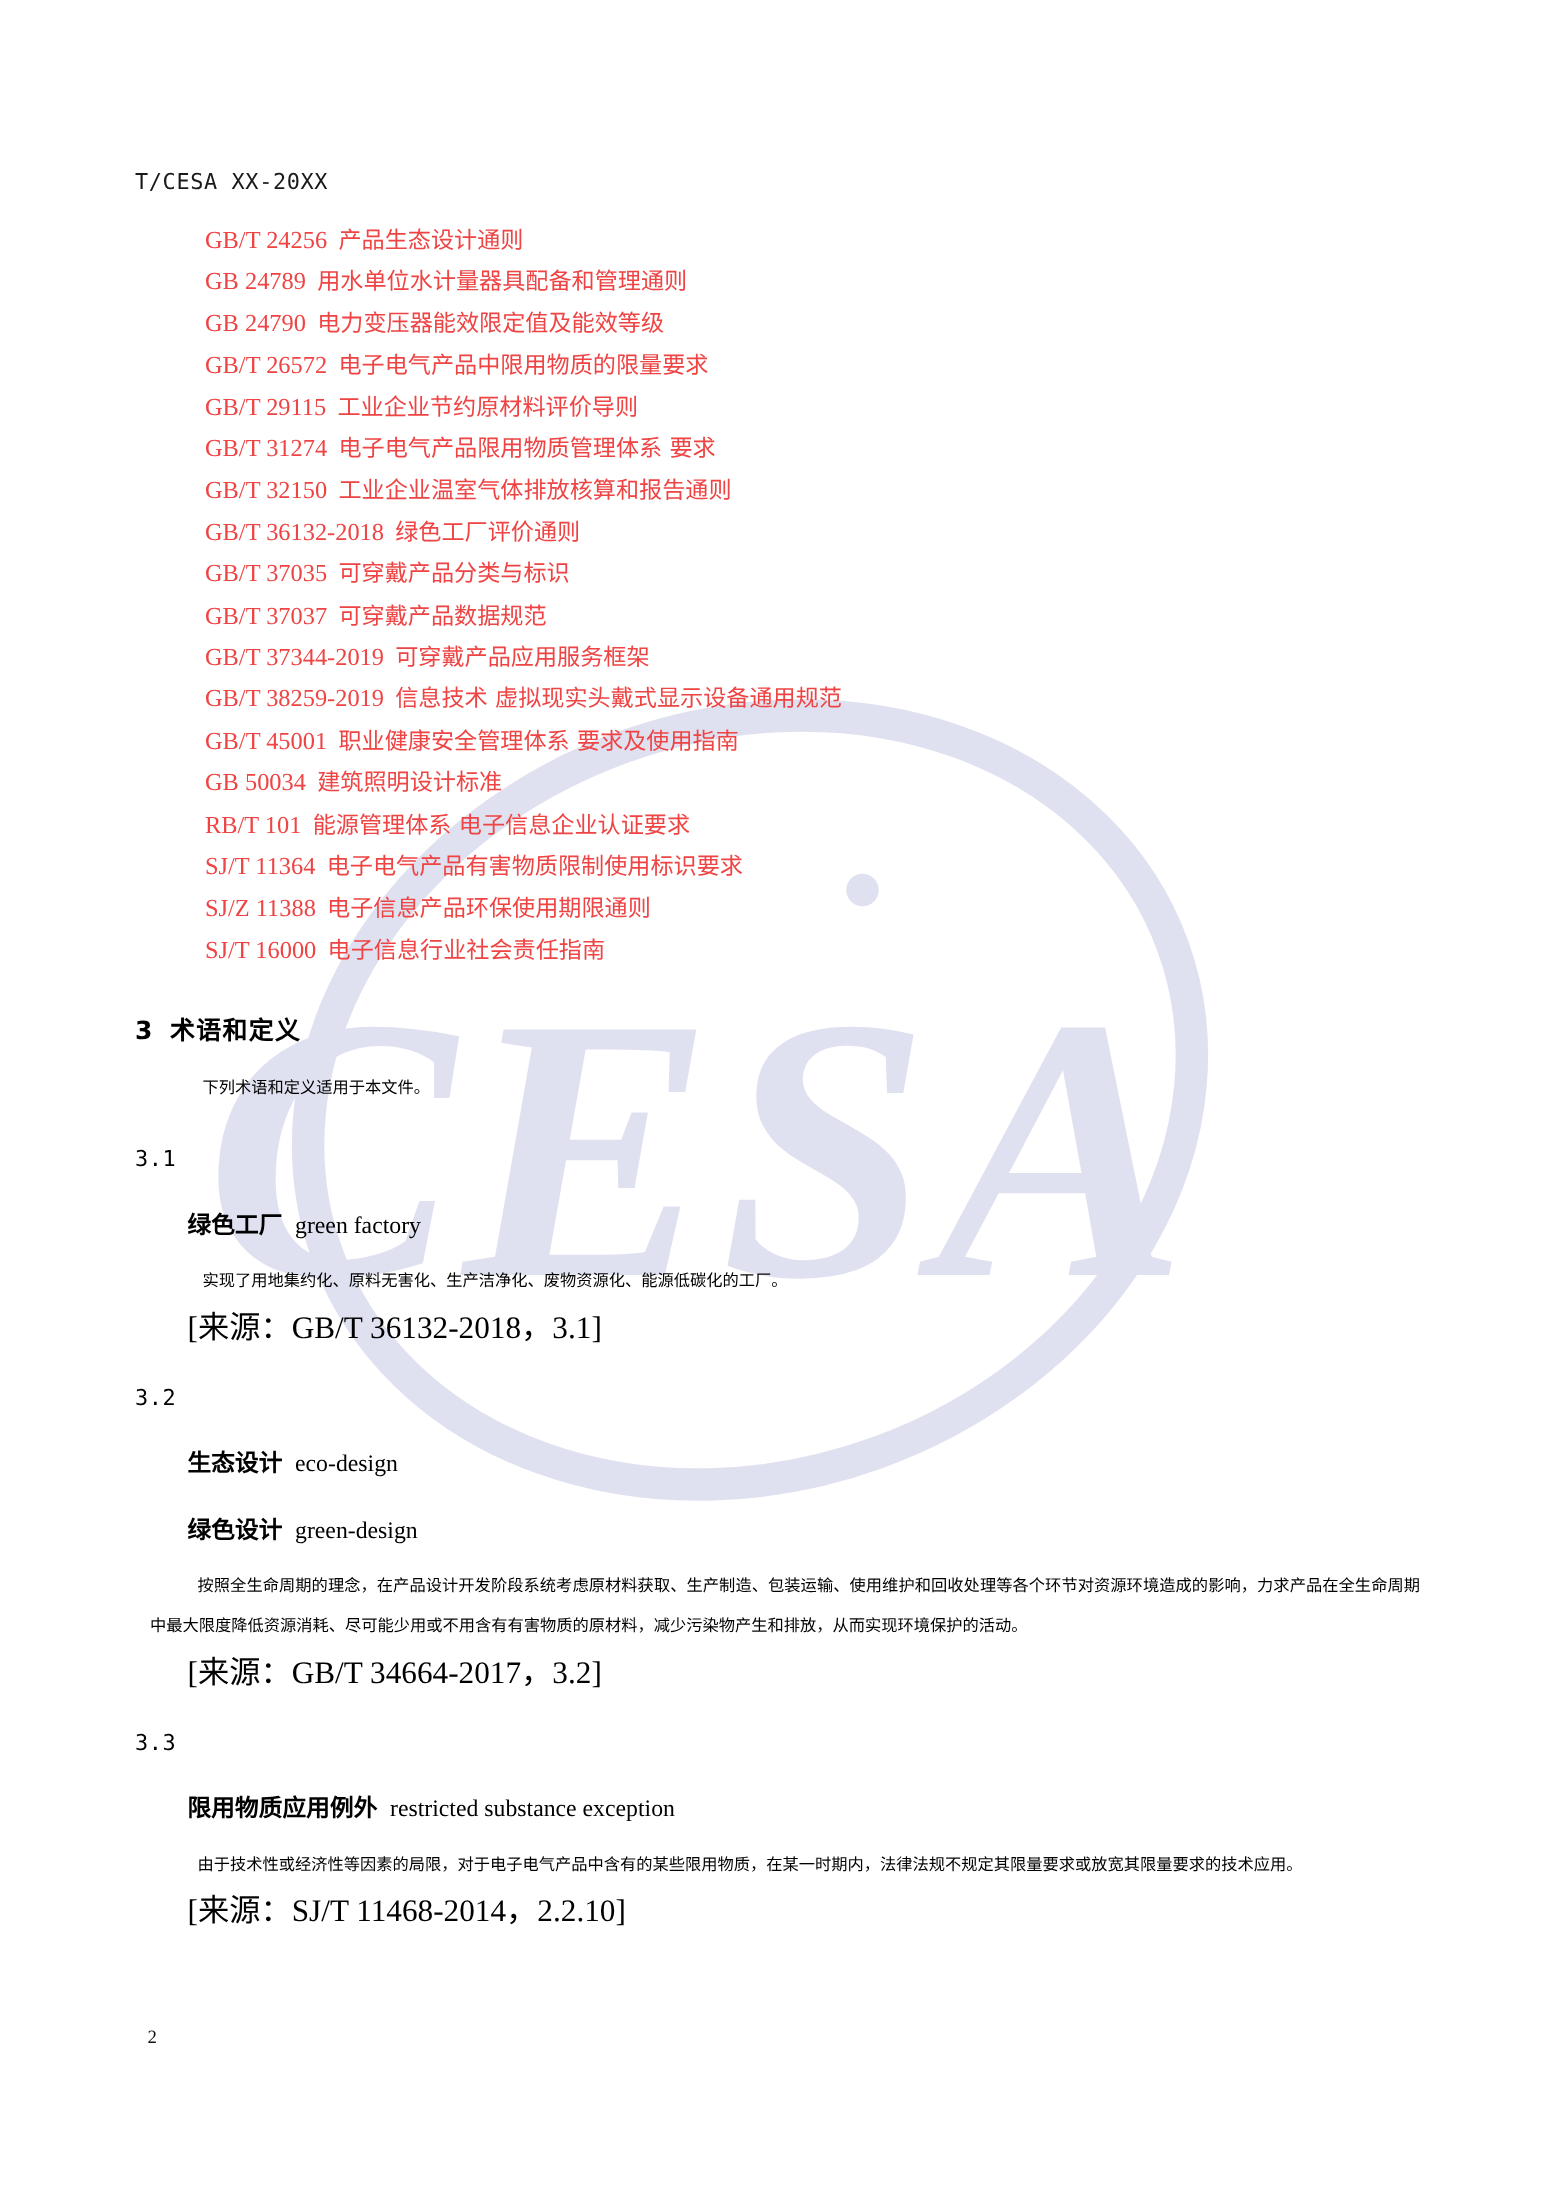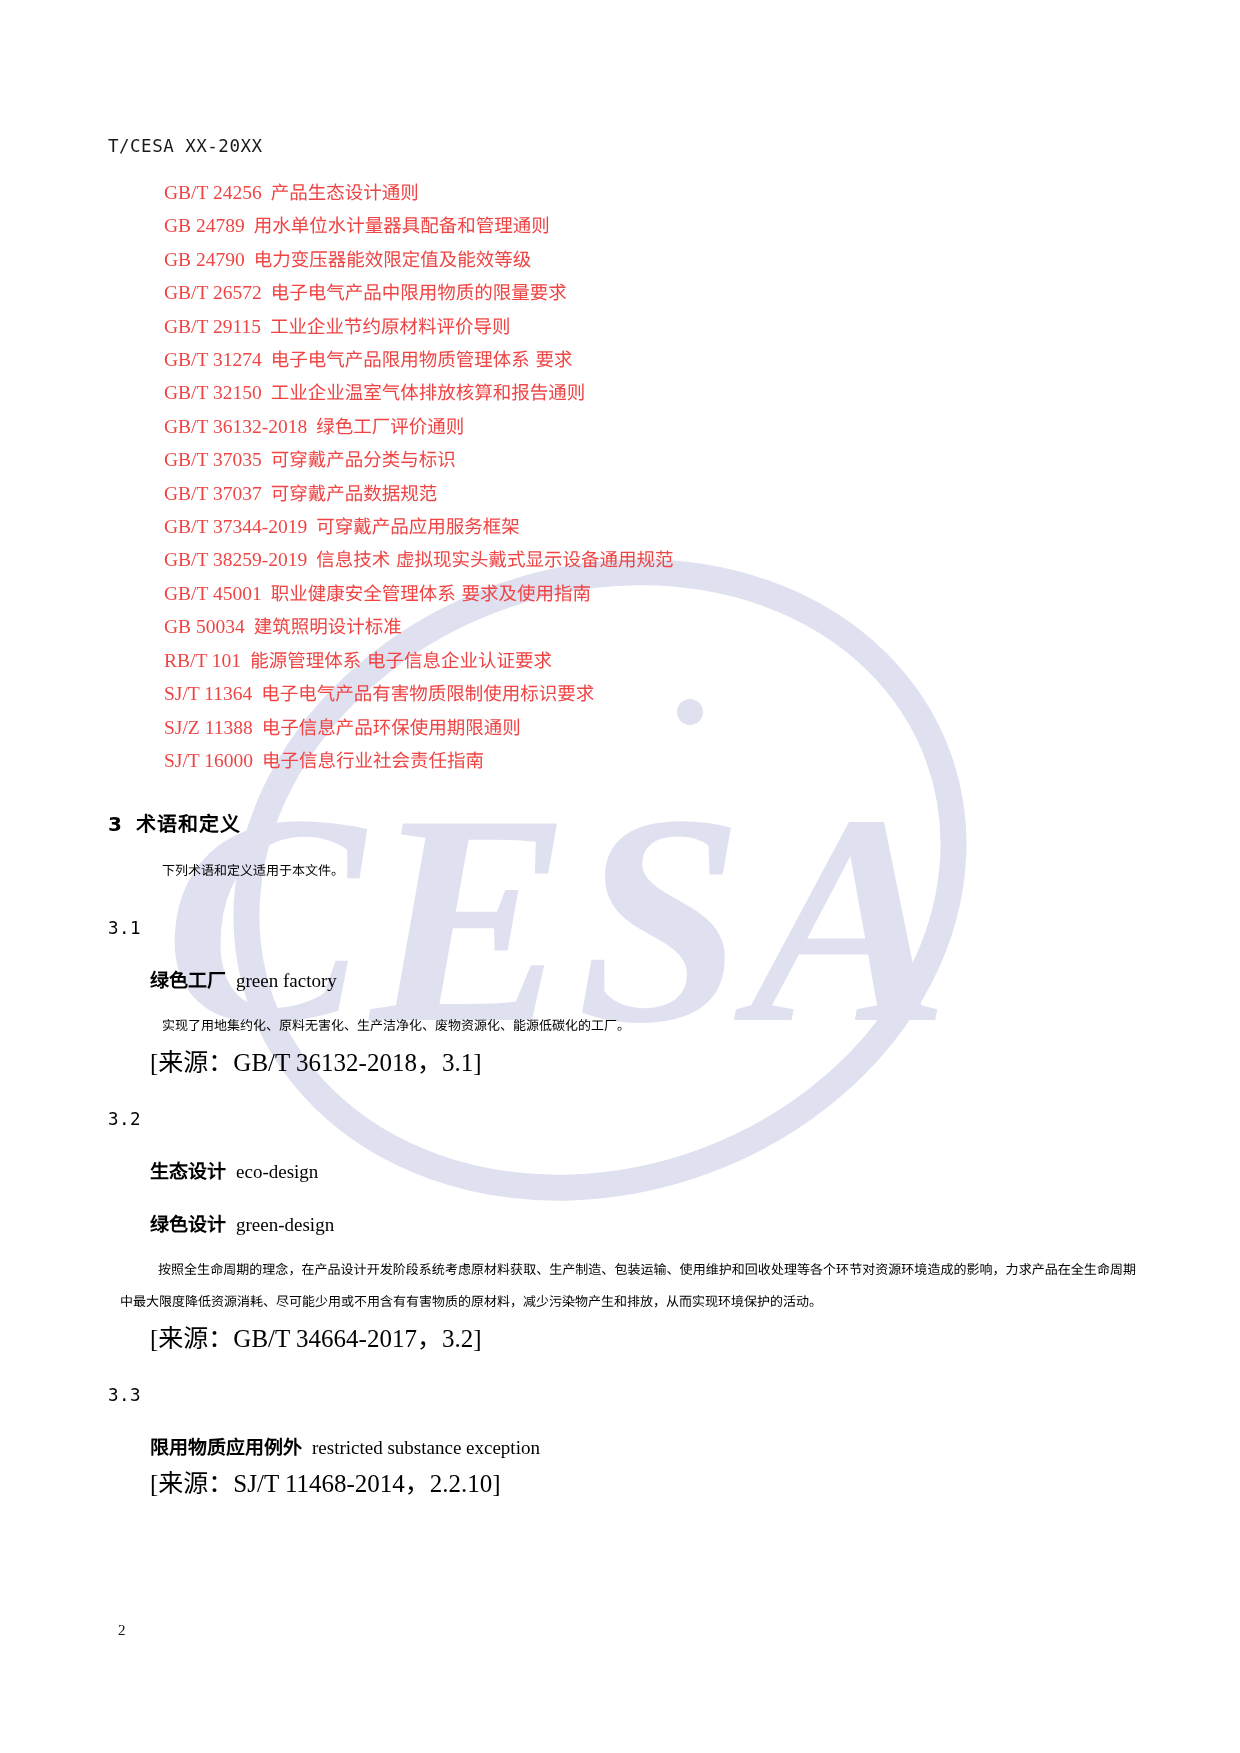--- a/index.html
+++ b/index.html
@@ -207,18 +207,19 @@
     <p class="term">
       <span>绿色设计</span><span class="en">green-design</span>
     </p>
     <p class="para indent">按照全生命周期的理念，在产品设计开发阶段系统考虑原材料获取、生产制造、包装运输、使用维护和回收处理等各个环节对资源环境造成的影响，力求产品在全生命周期中最大限度降低资源消耗、尽可能少用或不用含有有害物质的原材料，减少污染物产生和排放，从而实现环境保护的活动。</p>
     <p class="src">[来源：GB/T 34664-2017，3.2]</p>
 
     <p class="subnum">3.3</p>
     <p class="term">
       <span>限用物质应用例外</span><span class="en">restricted substance exception</span>
     </p>
+    <p class="para indent">由于技术性或经济性等因素的局限，对于电子电气产品中含有的某些限用物质，在某一时期内，法律法规不规定其限量要求或放宽其限量要求的技术应用。</p>
     <p class="src">[来源：SJ/T 11468-2014，2.2.10]</p>
 
   </div>
 
   <div class="page-num">2</div>
 </div>
 
 </body></html>

